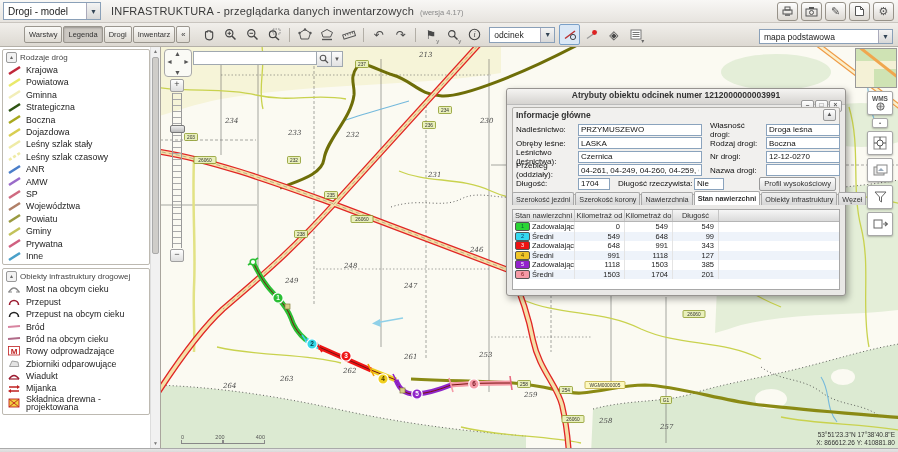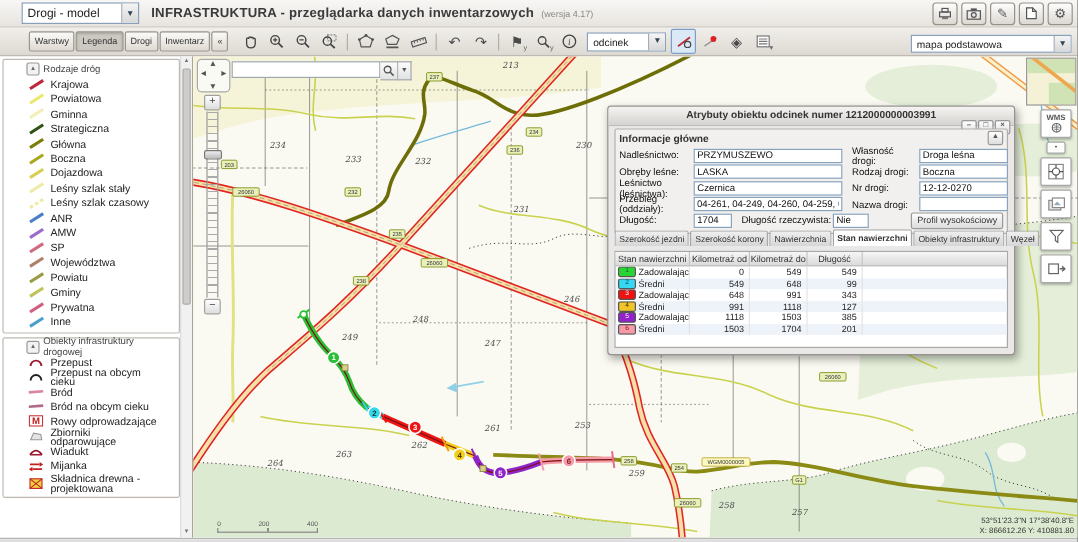--- a/index.html
+++ b/index.html
@@ -5,23 +5,23 @@
   html,body{margin:0;padding:0;background:#555;}
   #app{width:898px;height:452px;position:relative;font-family:"Liberation Sans",sans-serif;
        background:#ece9e4;overflow:hidden;outline:1px solid #777;}
   
   #topbar{height:22px;display:flex;align-items:center;background:linear-gradient(#f8f7f5,#e7e4df);
           border-bottom:1px solid #c9c5bf;position:relative;}
   .select{background:#fff;border:1px solid #8aa0b8;height:16px;display:flex;align-items:center;
           font-size:10px;color:#222;padding-left:4px;position:relative;}
   .select .arr{margin-left:auto;width:13px;height:100%;background:linear-gradient(#f4f4f4,#d8d8d8);
           border-left:1px solid #aab;display:flex;align-items:center;justify-content:center;font-size:7px;color:#345;}
-  #model-select{width:92px;margin-left:18px;}
+  #model-select{width:92px;margin-left:3px;}
   #title-wrap{margin-left:10px;display:flex;align-items:baseline;gap:6px;}
-  #page-title{font-size:11px;font-weight:bold;color:#3a3a3a;letter-spacing:.2px;}
+  #page-title{font-size:11px;font-weight:normal;color:#3a3a3a;letter-spacing:.2px;}
   #page-version{font-size:7.5px;color:#888;}
   #win-icons{margin-left:auto;margin-right:4px;display:flex;gap:3px;}
   .win-btn{width:19px;height:17px;border:1px solid #979289;border-radius:3px;background:linear-gradient(#fefefe,#dcd8d2);
           display:flex;align-items:center;justify-content:center;font-size:11px;color:#555;}
   
   #toolrow{height:23px;background:linear-gradient(#f1efeb,#ddd9d2);border-bottom:1px solid #b4b0a8;
            display:flex;align-items:center;position:relative;}
   #panel-tabs{display:flex;gap:1px;margin-left:24px;}
   .ptab{height:15px;padding:0 4px;font-size:7.5px;color:#333;display:flex;align-items:center;
         border:1px solid #9a968e;border-radius:2px;background:linear-gradient(#fafaf8,#dedad2);}
@@ -31,21 +31,21 @@
         font-size:12px;border:1px solid transparent;border-radius:2px;position:relative;}
   .tbtn.active{border:1px solid #7aa0c8;background:#dbe8f6;}
   .tbtn .sub{position:absolute;right:1px;bottom:0;font-size:6px;color:#666;}
   .tsep{width:1px;height:14px;background:#b2aea6;margin:0 3px;}
   #odcinek-select{width:60px;height:14px;margin:0 3px;font-size:8.5px;}
   #basemap-select{position:absolute;right:5px;top:6px;width:128px;height:13px;font-size:8.5px;}
   
   #main{display:flex;height:401px;}
   #sidebar{width:160px;background:#fff;position:relative;border-right:1px solid #a9a59d;flex:none;}
   #legend-groups{position:absolute;left:2px;right:10px;top:2px;}
-  .group{border:1px solid #bdb9b1;border-radius:2px;margin-bottom:3px;padding:1px 17px 2px;}
+  .group{border:1px solid #bdb9b1;border-radius:2px;margin-bottom:3px;padding:1px 1px 2px;}
   .ghead{display:flex;align-items:center;gap:3px;height:11px;margin:1px 0 1px 2px;}
   .gcol{width:9px;height:9px;border:1px solid #999;border-radius:2px;background:#f2f2f2;font-size:6px;
         line-height:8px;text-align:center;color:#666;flex:none;}
   .gtitle{font-size:8px;color:#444;}
   .item{display:flex;align-items:center;gap:4px;height:12.4px;padding-left:3px;}
   .item.tall{height:17px;}
   .swatch{width:15px;flex:none;display:flex;align-items:center;}
   .ilabel{font-size:8.8px;color:#222;line-height:8.2px;white-space:normal;width:118px;}
   #side-scroll{position:absolute;right:0;top:0;bottom:0;width:9px;background:#f1f1f1;border-left:1px solid #ddd;}
   #side-thumb{position:absolute;left:1px;right:1px;top:10px;height:195px;background:#cfcdc9;border:1px solid #aaa;border-radius:2px;}
@@ -309,28 +309,20 @@
               <span class="swatch">
                 <svg width="15" height="11">
                   <line x1="2" y1="9" x2="13" y2="2" stroke="#2e5413" stroke-width="2.6"></line>
                 </svg>
               </span>
               <span class="ilabel">Strategiczna</span>
             </div>
             <div class="item">
               <span class="swatch">
                 <svg width="15" height="11">
-                  <line x1="2" y1="9" x2="13" y2="2" stroke="#7c7c0a" stroke-width="2.6"></line>
-                </svg>
-              </span>
-              <span class="ilabel">Główna</span>
-            </div>
-            <div class="item">
-              <span class="swatch">
-                <svg width="15" height="11">
                   <line x1="2" y1="9" x2="13" y2="2" stroke="#a8a81e" stroke-width="2.6"></line>
                 </svg>
               </span>
               <span class="ilabel">Boczna</span>
             </div>
             <div class="item">
               <span class="swatch">
                 <svg width="15" height="11">
                   <line x1="2" y1="9" x2="13" y2="2" stroke="#d8ce52" stroke-width="2.6"></line>
                 </svg>
@@ -415,20 +407,29 @@
                   <line x1="2" y1="9" x2="13" y2="2" stroke="#4aa0c9" stroke-width="2.6"></line>
                 </svg>
               </span>
               <span class="ilabel">Inne</span>
             </div>
           </div>
           <div class="group">
             <div class="ghead">
               <span class="gcol">▴</span>
               <span class="gtitle">Obiekty infrastruktury drogowej</span>
+            </div>
+            <div class="item">
+              <span class="swatch">
+                <svg width="15" height="12">
+                  <path d="M2 9 Q7 1 12 9" fill="none" stroke="#8a8a8a" stroke-width="1.5"></path>
+                  <path d="M1 9 h4 M9 9 h4" stroke="#8a8a8a" stroke-width="1.2"></path>
+                </svg>
+              </span>
+              <span class="ilabel">Most na obcym cieku</span>
             </div>
             <div class="item">
               <span class="swatch">
                 <svg width="15" height="12">
                   <path d="M2.5 9 A4.5 4.5 0 0 1 11.5 9" fill="none" stroke="#9b1b30" stroke-width="1.6"></path>
                 </svg>
               </span>
               <span class="ilabel">Przepust</span>
             </div>
             <div class="item">

